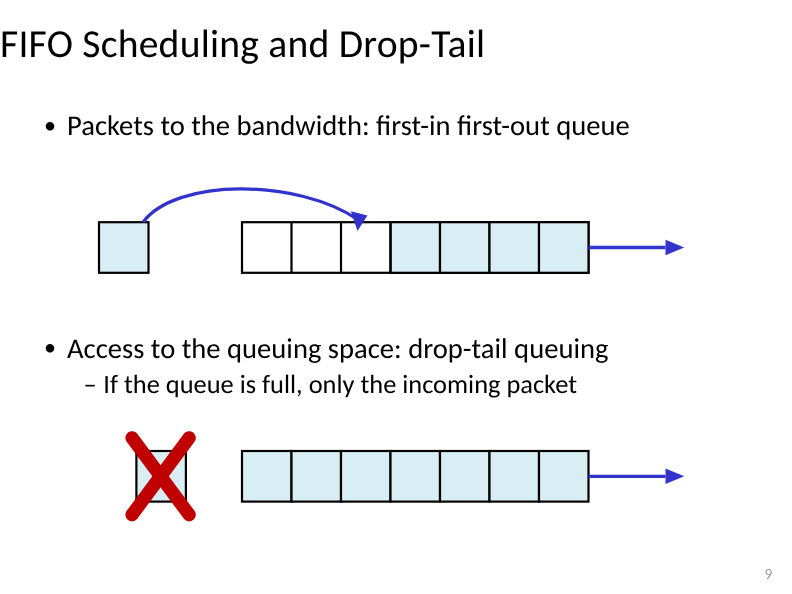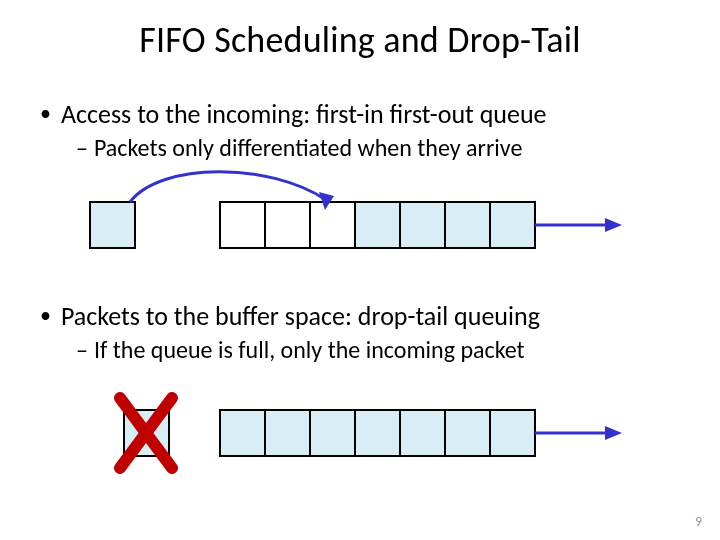--- a/index.html
+++ b/index.html
@@ -16,21 +16,21 @@
     width: 720px;
     height: 540px;
     position: relative;
     box-sizing: border-box;
   }
   .title {
     position: absolute;
     top: 18px;
     left: 0;
     width: 720px;
-    text-align: center;
+    text-align: left;
     font-size: 36px;
     font-weight: 400;
     letter-spacing: 0.2px;
   }
   .l1 {
     font-size: 26px;
     position: absolute;
     left: 40px;
   }
   .l1 .bullet {
@@ -83,24 +83,21 @@
   }
 </style>
 </head>
 <body>
 
 <div class="slide">
 
   <div class="title">FIFO Scheduling and Drop-Tail</div>
 
   <div class="l1" style="top:98px">
-    <span class="bullet">•</span><span>Access to the incoming: first-in first-out queue</span>
-  </div>
-  <div class="l2" style="top:133px">
-    <span class="dash">–</span><span>Packets only differentiated when they arrive</span>
+    <span class="bullet">•</span><span>Packets to the bandwidth: first-in first-out queue</span>
   </div>
 
   <svg class="diagram" style="top:170px" width="560" height="110">
 
     <rect class="box" x="20" y="32" width="45" height="46"></rect>
 
     <rect x="150" y="32" width="315" height="46" fill="#ffffff" stroke="#000" stroke-width="2"></rect>
 
     <rect class="box" x="285" y="32" width="45" height="46"></rect>
     <rect class="box" x="330" y="32" width="45" height="46"></rect>
@@ -112,21 +109,21 @@
     <line x1="285" y1="32" x2="285" y2="78" stroke="#000" stroke-width="2"></line>
 
     <line class="arrow-line" x1="465" y1="55" x2="535" y2="55"></line>
     <polygon class="arrow-head" points="535,48 535,62 552,55"></polygon>
 
     <path class="arc" d="M 60 32 C 90 -8, 200 -8, 256 30"></path>
     <polygon class="arrow-head" points="249,22 264,26 255,40"></polygon>
   </svg>
 
   <div class="l1" style="top:300px">
-    <span class="bullet">•</span><span>Packets to the buffer space: drop-tail queuing</span>
+    <span class="bullet">•</span><span>Access to the queuing space: drop-tail queuing</span>
   </div>
   <div class="l2" style="top:335px">
     <span class="dash">–</span><span>If the queue is full, only the incoming packet</span>
   </div>
 
   <svg class="diagram" style="top:390px" width="560" height="100">
 
     <rect class="box" x="54" y="20" width="45" height="46"></rect>
 
     <rect class="box" x="150" y="20" width="45" height="46"></rect>

